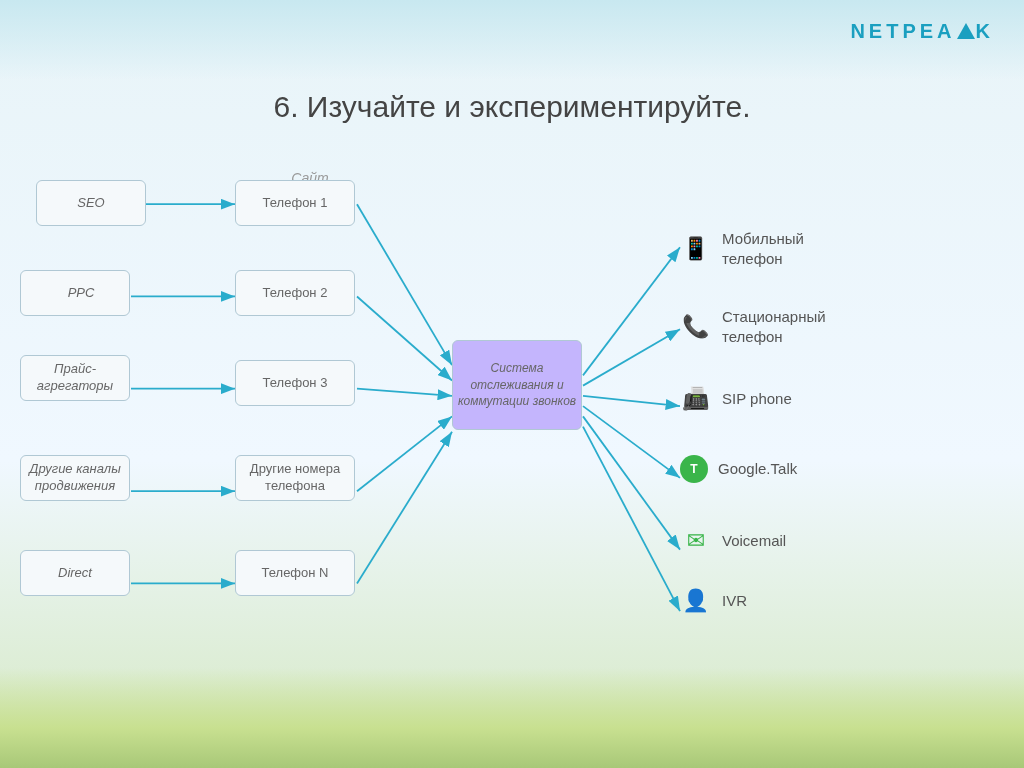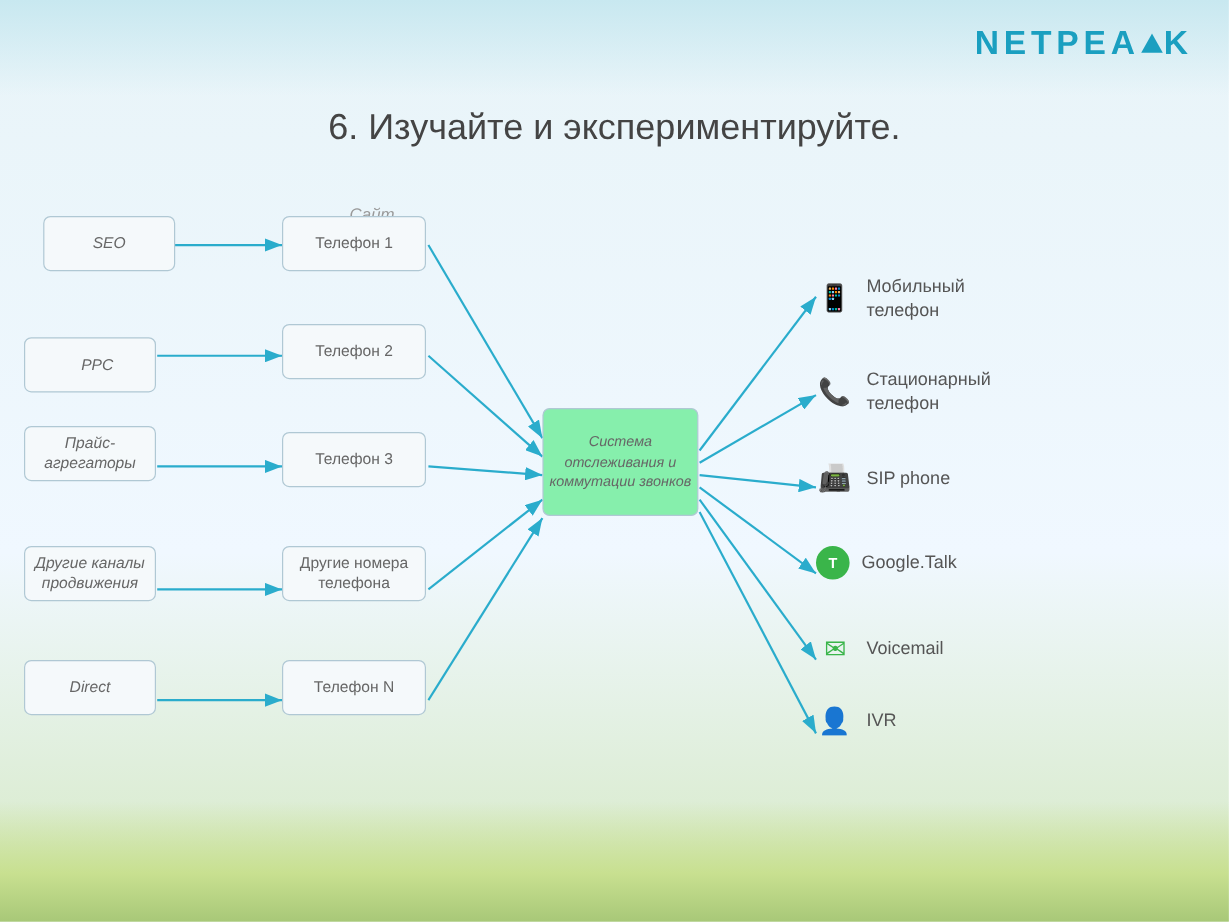--- a/index.html
+++ b/index.html
@@ -24,21 +24,21 @@
       bottom: 0; left: 0; right: 0;
       height: 100px;
       background: linear-gradient(0deg, #a8c878 0%, #c8e090 40%, transparent 100%);
     }
 
     
     .logo {
       position: absolute;
       top: 20px;
       right: 30px;
-      font-size: 28px;
+      font-size: 20px;
       font-weight: bold;
       color: #1a9fc0;
       letter-spacing: 4px;
       text-align: right;
     }
     .logo .triangle {
       display: inline-block;
       width: 0;
       height: 0;
       border-left: 9px solid transparent;
@@ -105,21 +105,21 @@
       line-height: 1.3;
     }
 
     
     .system-box {
       position: absolute;
       width: 130px;
       height: 90px;
       border: 1.5px solid #b0c8d4;
       border-radius: 6px;
-      background: #86efac;
+      background: #c4b5fd;
       display: flex;
       align-items: center;
       justify-content: center;
       font-size: 12px;
       color: #666;
       font-style: italic;
       text-align: center;
       line-height: 1.4;
     }
 
@@ -206,21 +206,21 @@
     <line x1="563" y1="245" x2="660" y2="315" stroke="#2aaccc" stroke-width="1.8" marker-end="url(#arrowhead)"></line>
     <line x1="563" y1="255" x2="660" y2="385" stroke="#2aaccc" stroke-width="1.8" marker-end="url(#arrowhead)"></line>
     <line x1="563" y1="265" x2="660" y2="445" stroke="#2aaccc" stroke-width="1.8" marker-end="url(#arrowhead)"></line>
   </svg>
 
   <div class="site-label" style="left: 230px; top: 0px; width: 120px;">Сайт</div>
 
   <div class="source-box" style="left: 16px; top: 25px;">
     <span>SEO</span>
   </div>
-  <div class="source-box" style="left: 0px; top: 126px; padding-left: 12px;">
+  <div class="source-box" style="left: 0px; top: 115px; padding-left: 12px;">
     <span>PPC</span>
   </div>
   <div class="source-box" style="left: 0px; top: 200px;">
     <span>Прайс-агрегаторы</span>
   </div>
   <div class="source-box" style="left: 0px; top: 300px;">
     <span>Другие каналы продвижения</span>
   </div>
   <div class="source-box" style="left: 0px; top: 395px;">
     <span>Direct</span>

